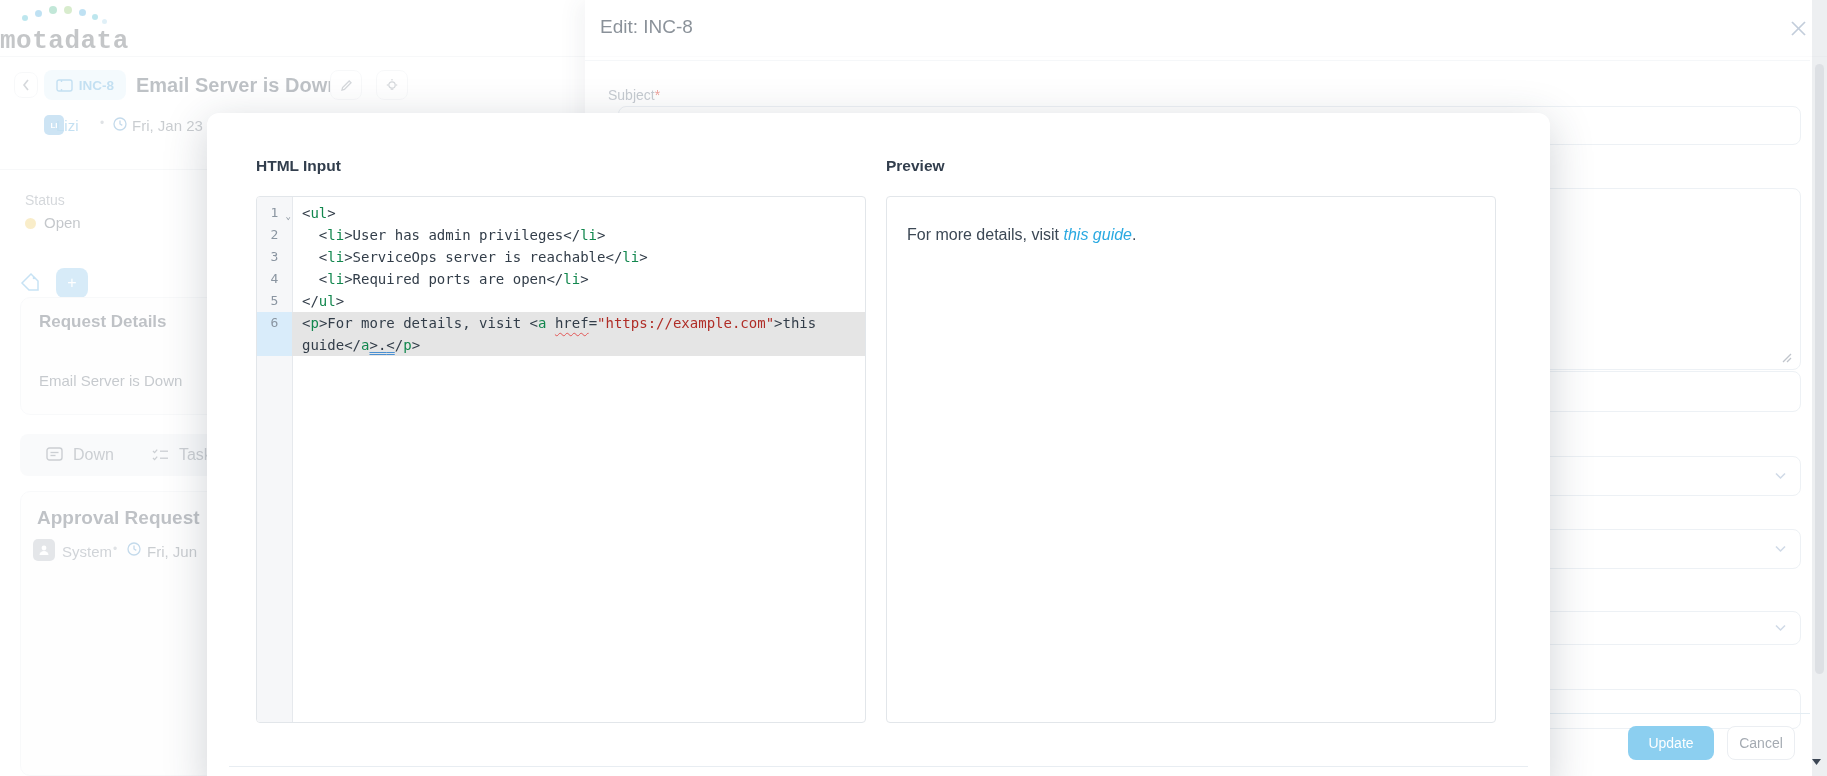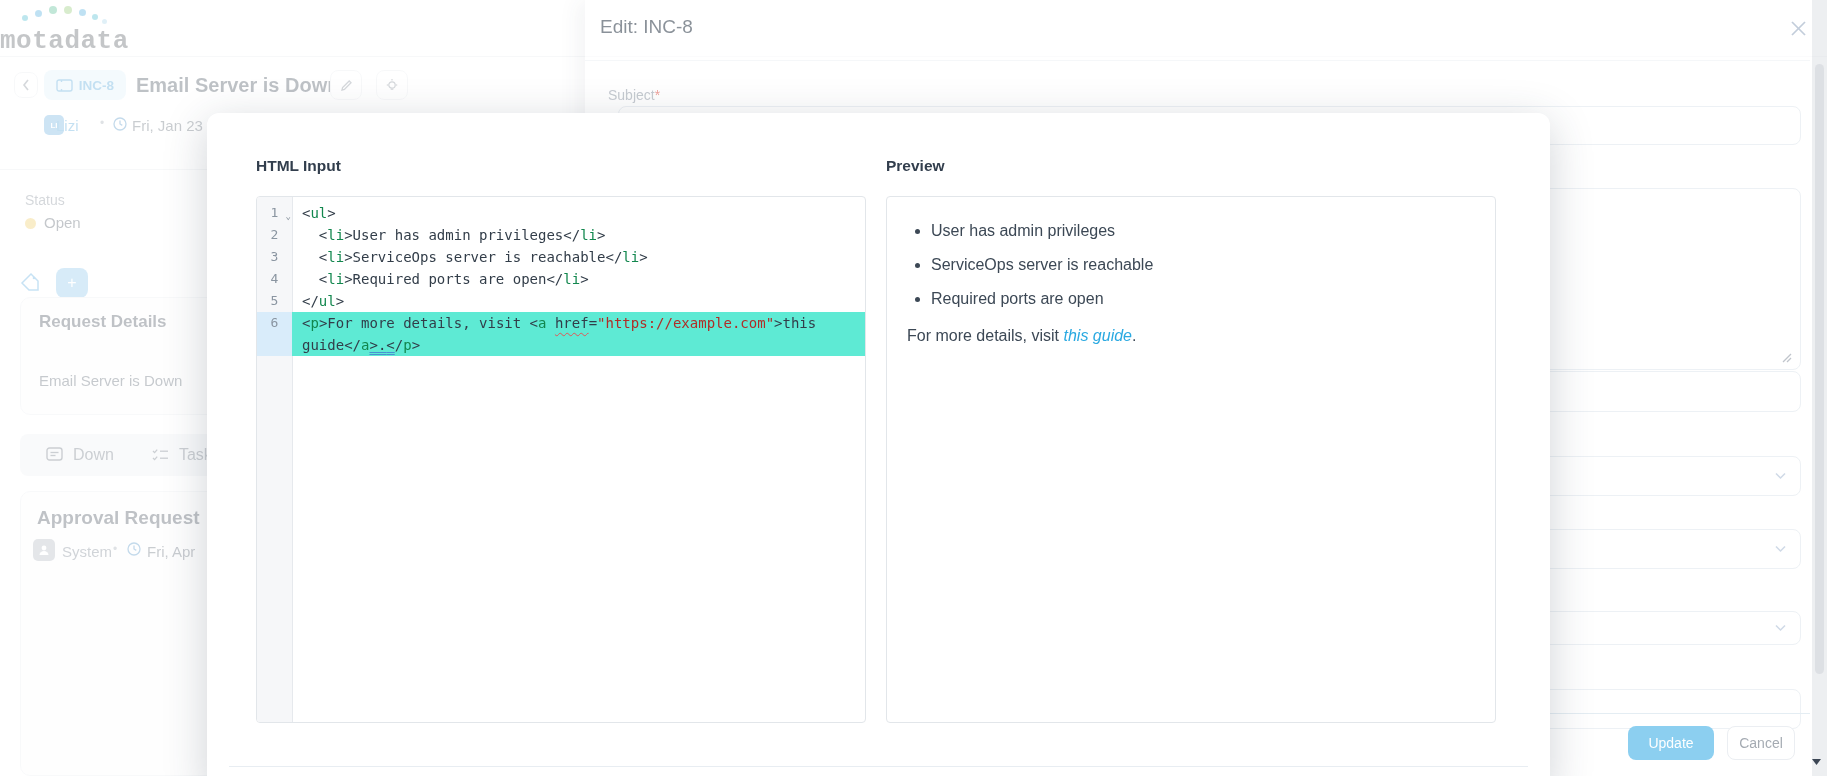--- a/index.html
+++ b/index.html
@@ -50,21 +50,21 @@
   #editor { left:49px; overflow:hidden; }
   #editor::before { content:""; position:absolute; left:0; top:0; bottom:0; width:35px;
     background:#f6f7f9; border-right:1px solid #e6e9ed; }
   #code-rows { position:relative; padding-top:5px; }
   .cm-row { display:flex; align-items:stretch; min-height:22px;
     font-family:"DejaVu Sans Mono", monospace; font-size:14px; line-height:22px; }
   .cm-num { width:35px; flex:none; text-align:center; color:#8a95a1; font-size:13px; position:relative; }
   .cm-fold { position:absolute; right:1px; top:3px; font-size:9px; color:#7e8994; }
   .cm-code { flex:1; padding:0 8px 0 10px; white-space:pre-wrap; word-wrap:break-word; color:#323d49; }
   .cm-row.active .cm-num { background:#d9ecfa; }
-  .cm-row.active .cm-code { background:#5eead4; }
+  .cm-row.active .cm-code { background:#e5e5e5; }
   .tok-p { color:#323d49; }
   .tok-t { color:#12874e; }
   .tok-s { color:#b02d27; }
   .tok-a { color:#323d49; text-decoration:underline wavy #e25555 1px; text-underline-offset:4px; }
   .tok-m { color:#2f3a46; text-decoration:underline double #4a90d2; text-underline-offset:2px; }
   
   #preview-box { left:679px; padding:13px 20px; color:#3c4855; }
   #pv-list { margin:8px 0 0 0; padding-left:24px; }
   #pv-list li { font-size:16px; line-height:25px; margin-bottom:9px; }
   .pv-para { margin-top:16px; font-size:16px; }
@@ -182,21 +182,21 @@
         </svg>
     </div>
     <div class="abs" style="left:41px;top:51px;font-size:15px;color:#67727f;">System</div>
     <div class="abs" style="left:92px;top:50px;font-size:12px;color:#97a1ab;">•</div>
     <div class="abs" style="left:106px;top:50px;">
       <svg width="14" height="14" viewBox="0 0 14 14">
           <circle cx="7" cy="7" r="6" fill="none" stroke="#3d86bf" stroke-width="1.3"></circle>
           <polyline points="7,3.5 7,7 9.3,8.4" fill="none" stroke="#3d86bf" stroke-width="1.3"></polyline>
         </svg>
     </div>
-    <div class="abs" style="left:126px;top:51px;font-size:15px;color:#505b68;">Fri, Apr</div>
+    <div class="abs" style="left:126px;top:51px;font-size:15px;color:#505b68;">Fri, Jun</div>
   </div>
 </div>
 
 <div id="layer-panel">
   <div class="panel-title">Edit: INC-8</div>
   <div class="abs hr" style="left:0;top:60px;width:1225px;background:#eef1f5;"></div>
   <div class="abs" style="left:1205px;top:20px;width:20px;height:20px;cursor:pointer;">
     <svg width="17" height="17" viewBox="0 0 17 17">
         <line x1="2" y1="2" x2="15" y2="15" stroke="#93a6bf" stroke-width="1.7"></line>
         <line x1="15" y1="2" x2="2" y2="15" stroke="#93a6bf" stroke-width="1.7"></line>
@@ -273,22 +273,17 @@
           <span class="cm-code"><span class="tok-p">&lt;/</span><span class="tok-t">ul</span><span class="tok-p">&gt;</span></span>
         </div>
         <div class="cm-row active">
           <span class="cm-num">6</span>
           <span class="cm-code"><span class="tok-p">&lt;</span><span class="tok-t">p</span><span class="tok-p">&gt;For more details, visit </span><span class="tok-p">&lt;</span><span class="tok-t">a</span><span class="tok-p"> </span><span class="tok-a">href</span><span class="tok-p">=</span><span class="tok-s">"https://example.com"</span><span class="tok-p">&gt;this guide</span><span class="tok-p">&lt;/</span><span class="tok-t">a</span><span class="tok-m">&gt;.</span><span class="tok-m">&lt;</span><span class="tok-p">/</span><span class="tok-t">p</span><span class="tok-p">&gt;</span></span>
         </div>
       </div>
   </div>
 
   <div class="pane-box" id="preview-box">
-    <ul id="pv-list">
-        <li>User has admin privileges</li>
-        <li>ServiceOps server is reachable</li>
-        <li>Required ports are open</li>
-      </ul>
     <div class="pv-para"><span>For more details, visit </span><span class="pv-link">this guide</span><span>.</span></div>
   </div>
 
   <div class="modal-foot-hr"></div>
 </div>
 
 </body></html>

